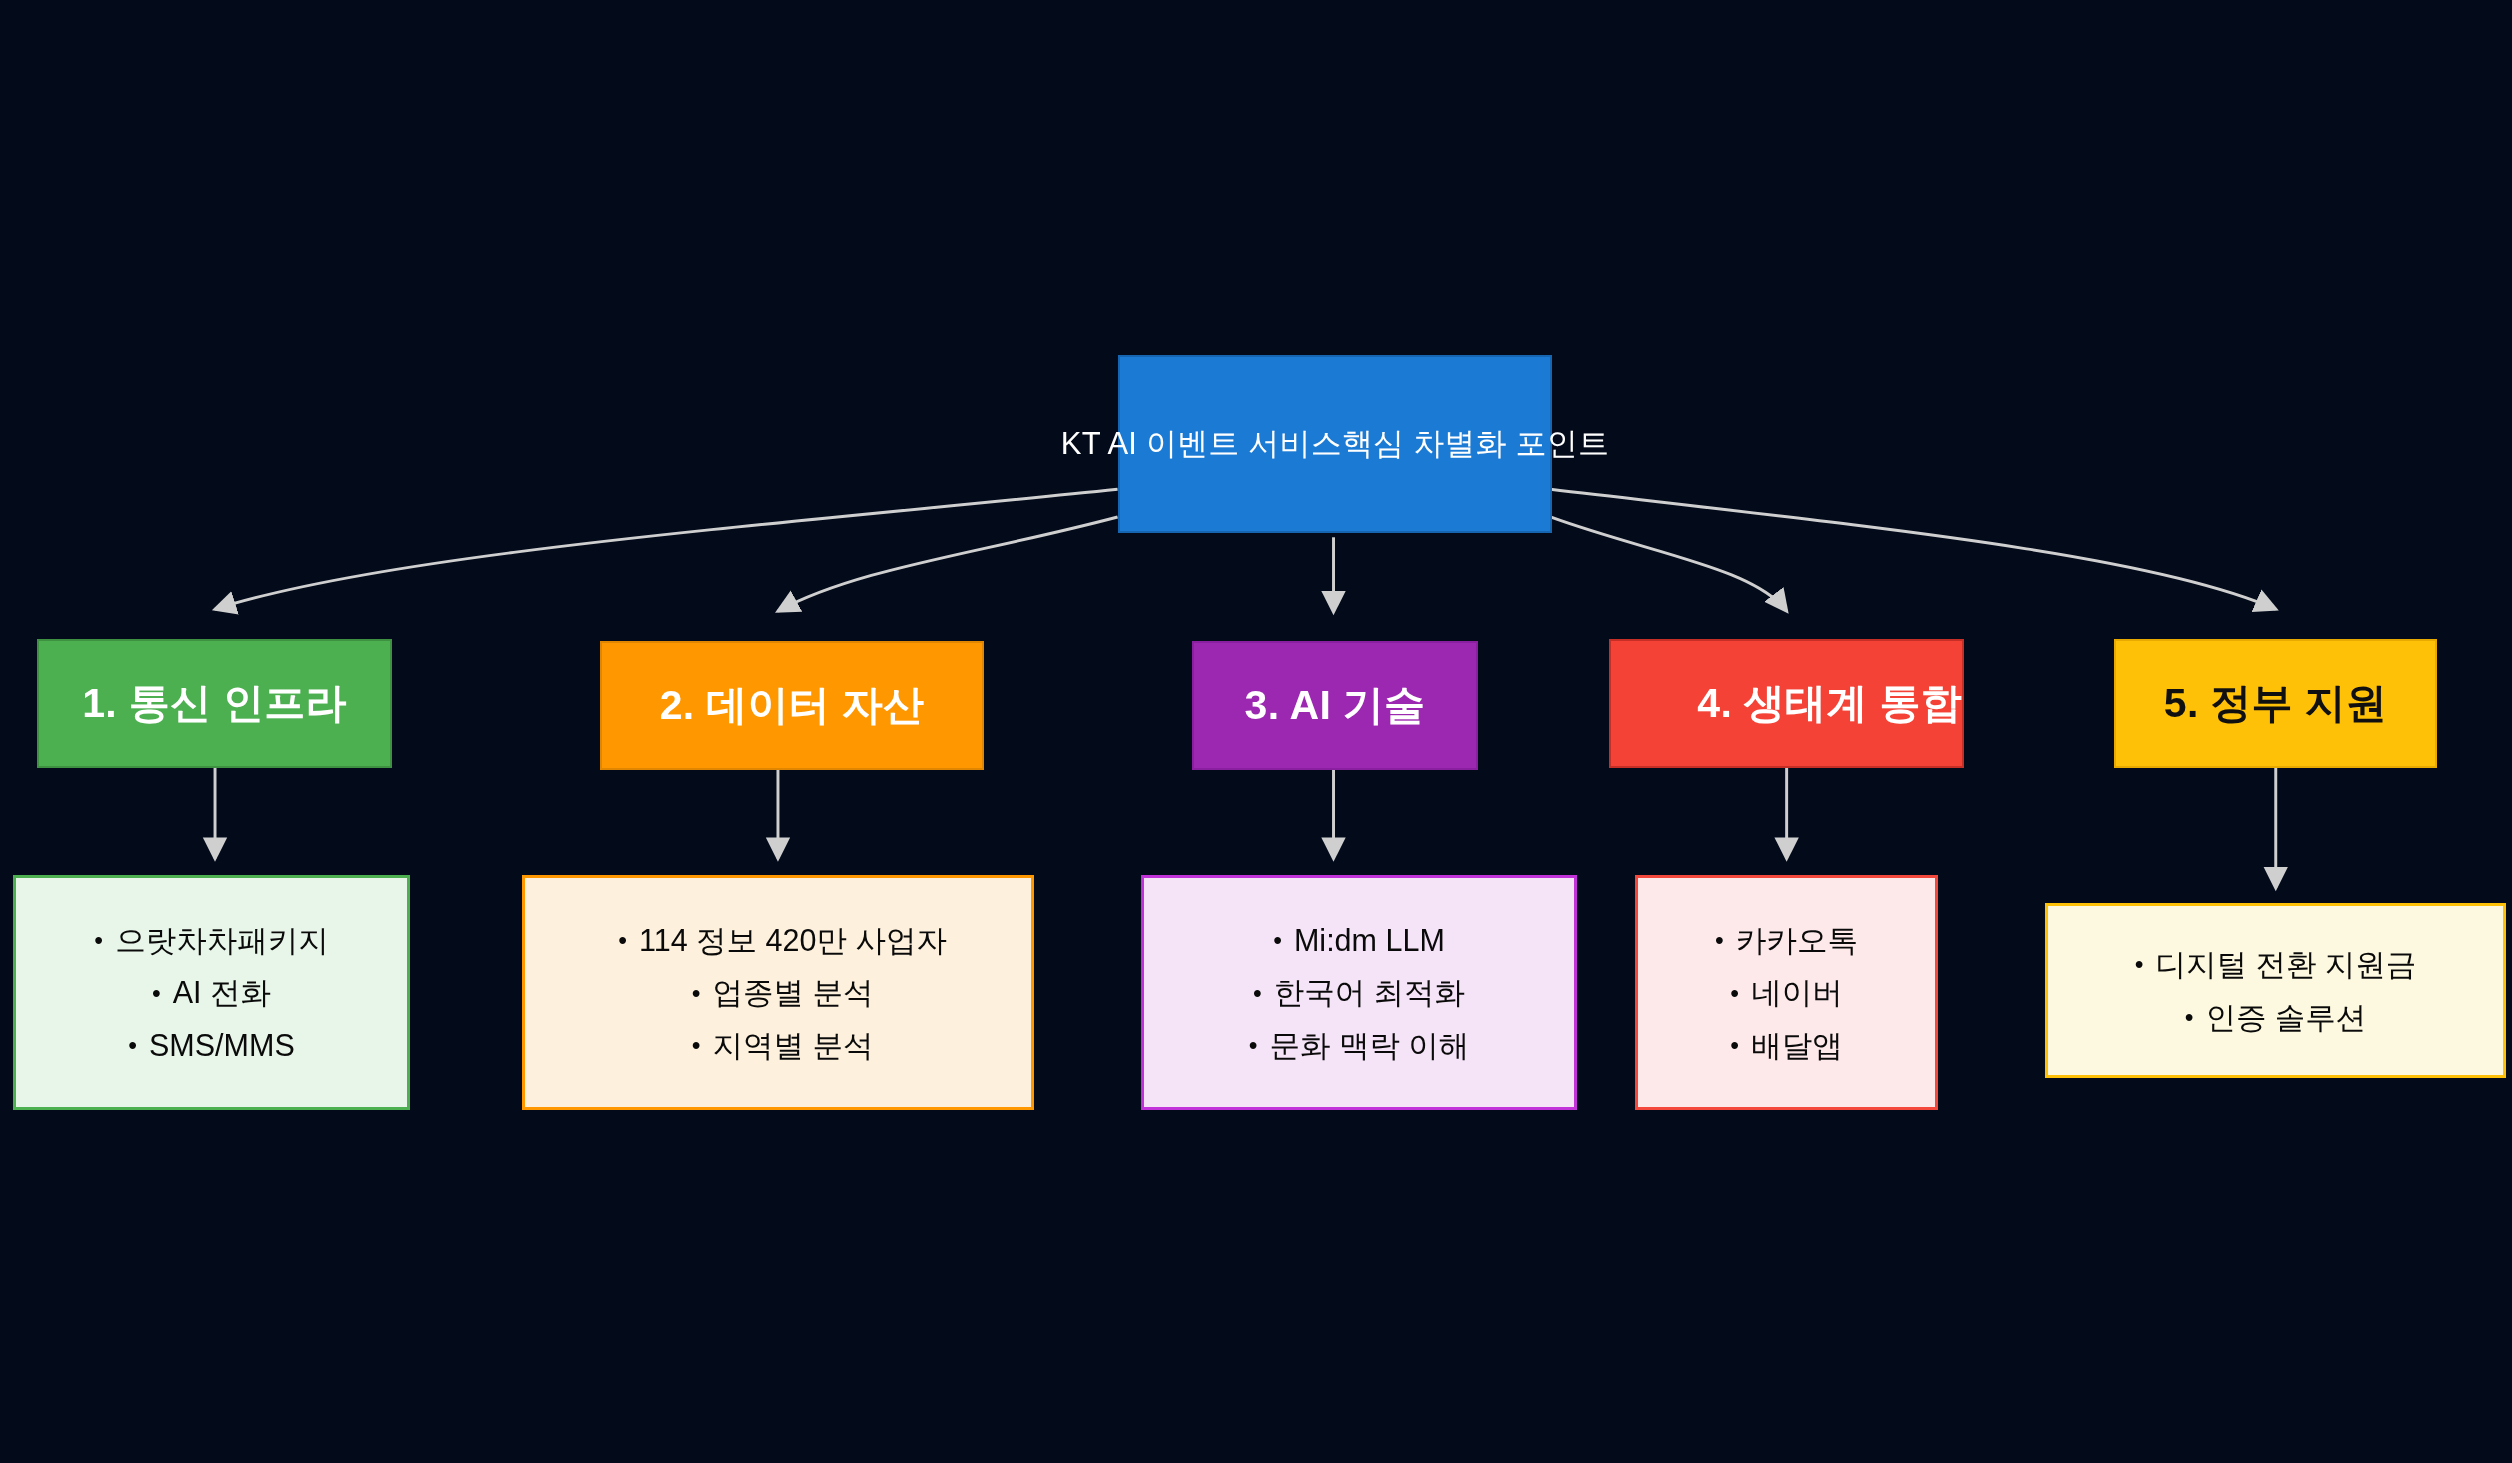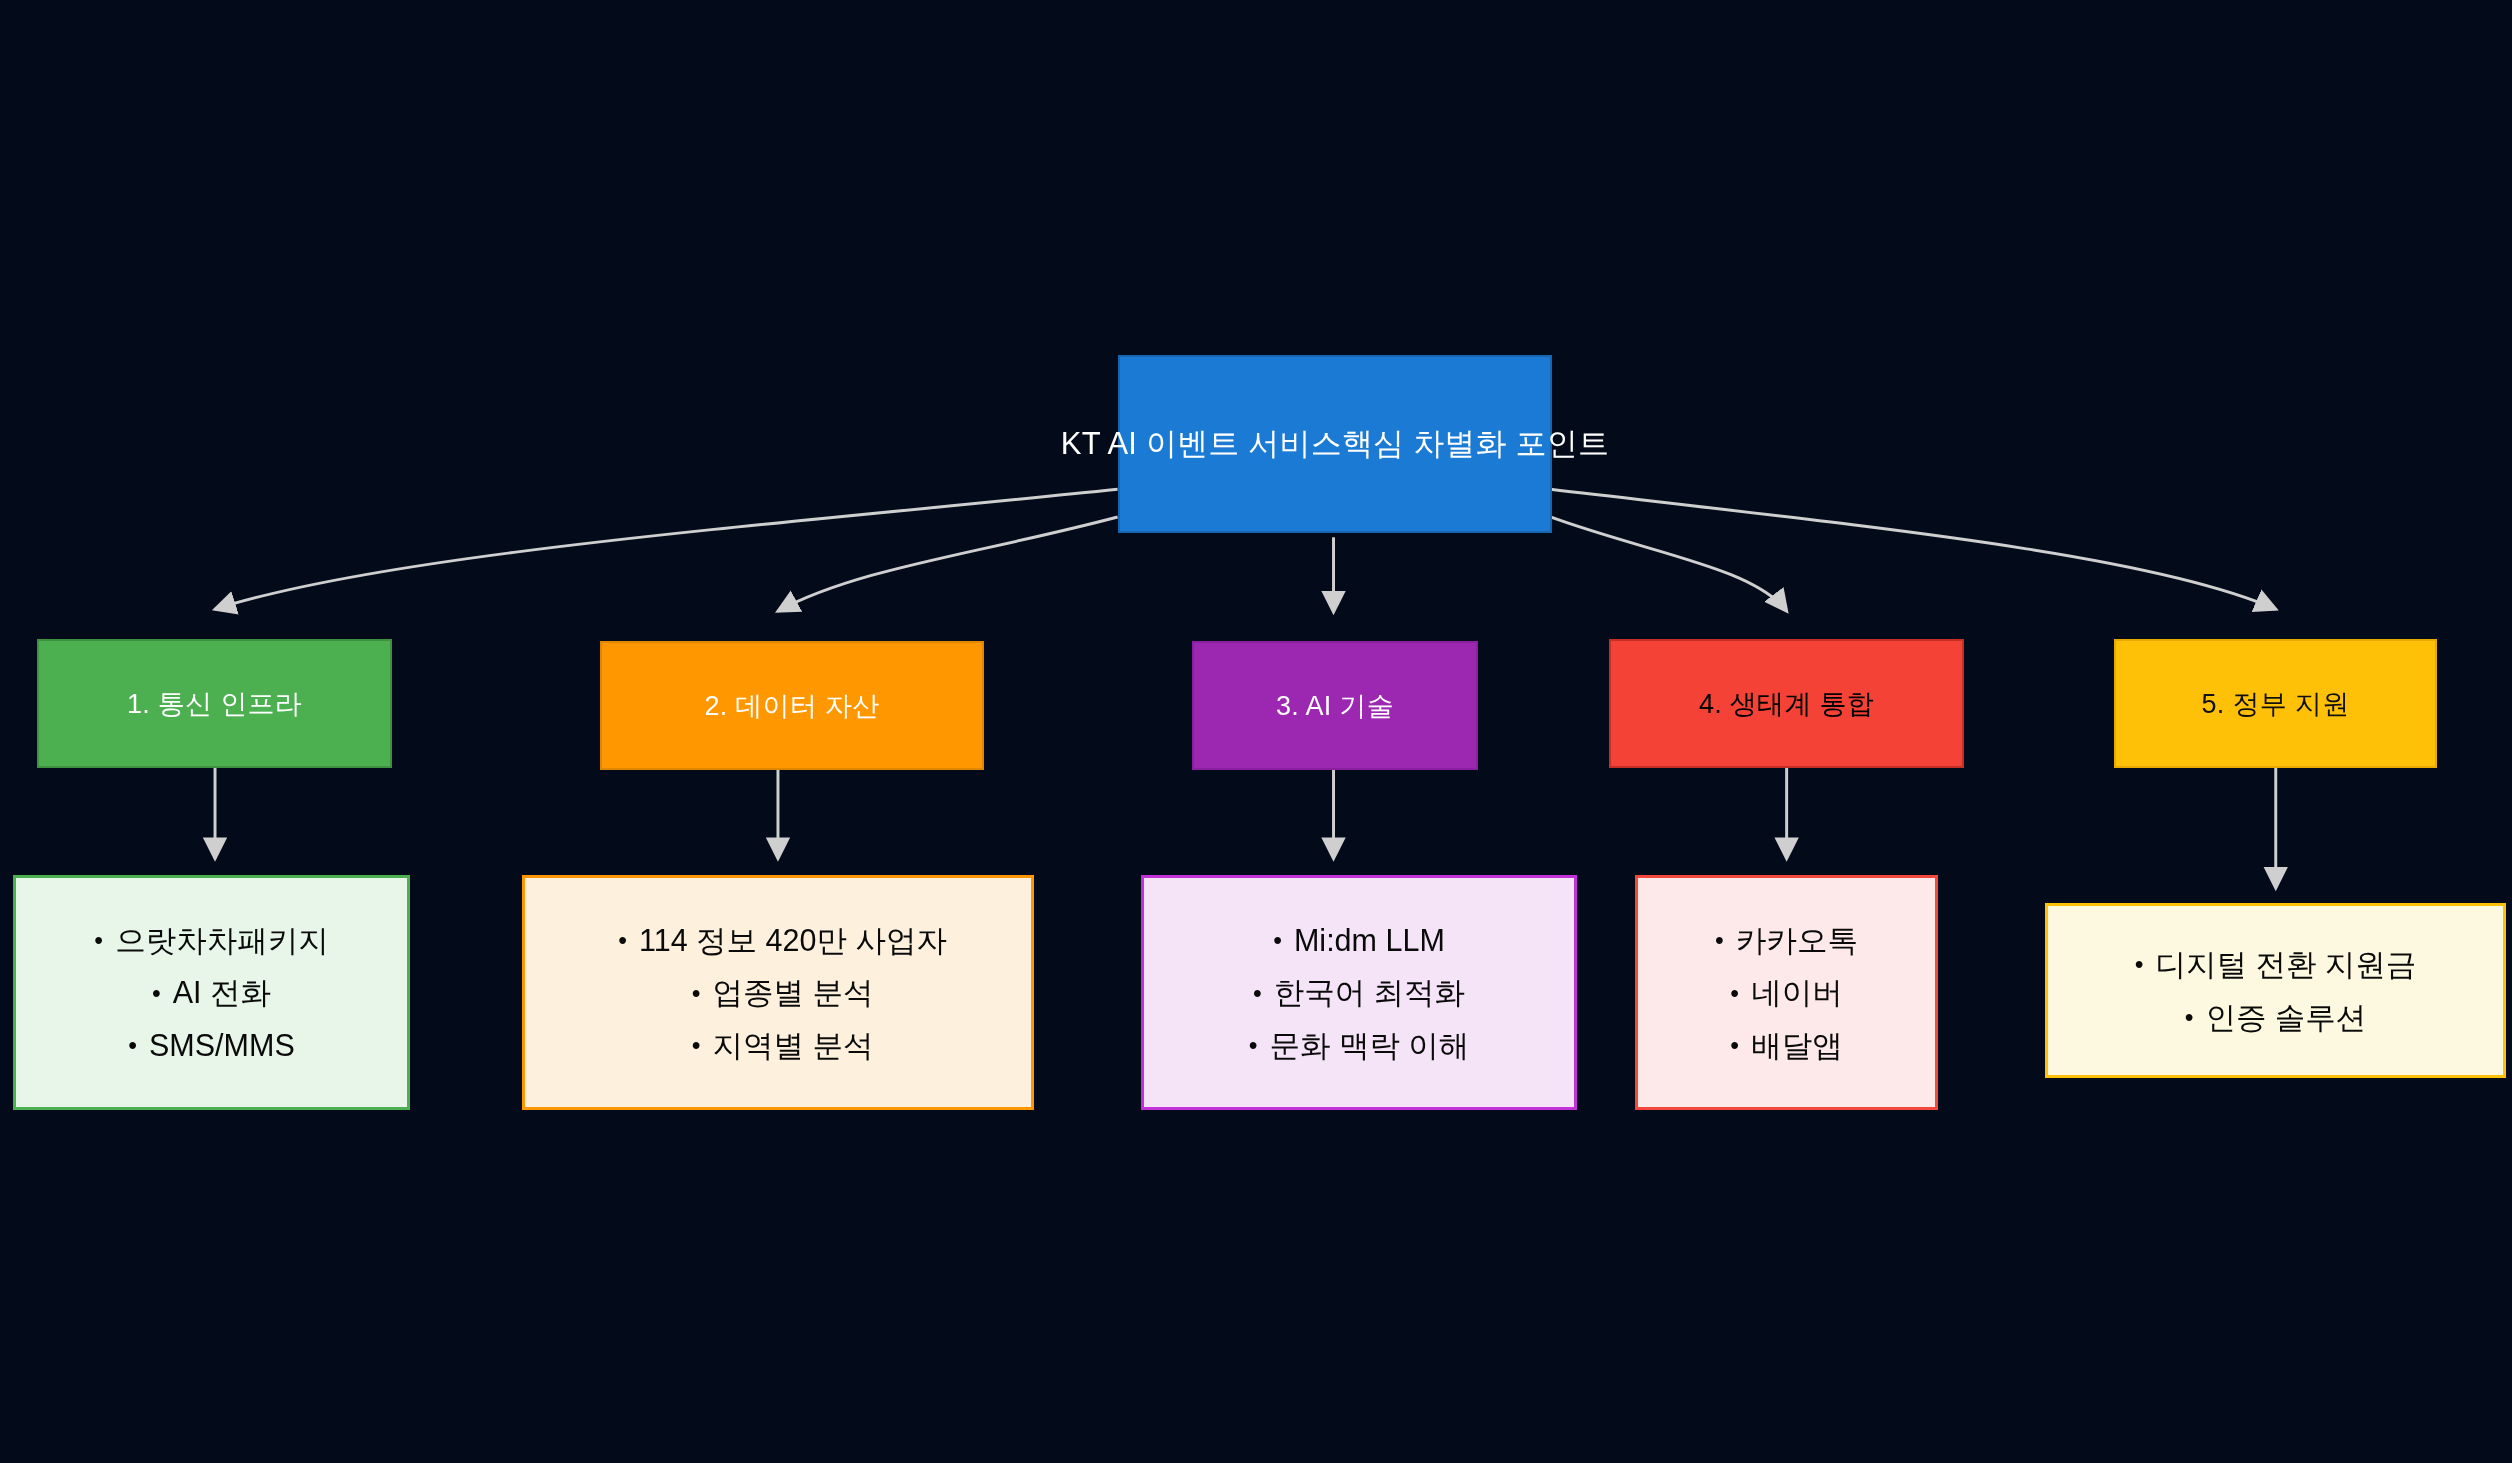--- a/index.html
+++ b/index.html
@@ -35,22 +35,22 @@
   .node-root {
     border-width: 2.8px;
     color: #ffffff;
     font-size: 31px;
     font-weight: 400;
     line-height: 1.42;
     letter-spacing: 0.2px;
   }
   .node-cat {
     border-width: 2.8px;
-    font-size: 27px;
-    font-weight: 400;
+    font-size: 41px;
+    font-weight: 700;
     letter-spacing: 0.3px;
   }
   .node-detail {
     border-width: 3.7px;
     color: #0a0a0a;
     font-size: 30.5px;
     font-weight: 400;
     line-height: 1.0;
     padding: 5.5px 14.8px;
   }
@@ -148,21 +148,21 @@
   <div class="node node-detail" style="left:1141px; top:875px; width:436px; height:235px;
               background:#f5e3f7; border-color:#c133d8;">
     <ul class="detail-list">
       <li>Mi:dm LLM</li>
       <li>한국어 최적화</li>
       <li>문화 맥락 이해</li>
     </ul>
   </div>
 
   <div class="node node-cat" style="left:1609px; top:639px; width:355px; height:129px;
-              background:#f44336; border-color:#c62f26; color:#000000;">
+              background:#f44336; border-color:#c62f26; color:#ffffff;justify-content:flex-end;">
     <span>4. 생태계 통합</span>
   </div>
   <div class="node node-detail" style="left:1635px; top:875px; width:303px; height:235px;
               background:#fde8ea; border-color:#f4483c;">
     <ul class="detail-list">
       <li>카카오톡</li>
       <li>네이버</li>
       <li>배달앱</li>
     </ul>
   </div>

